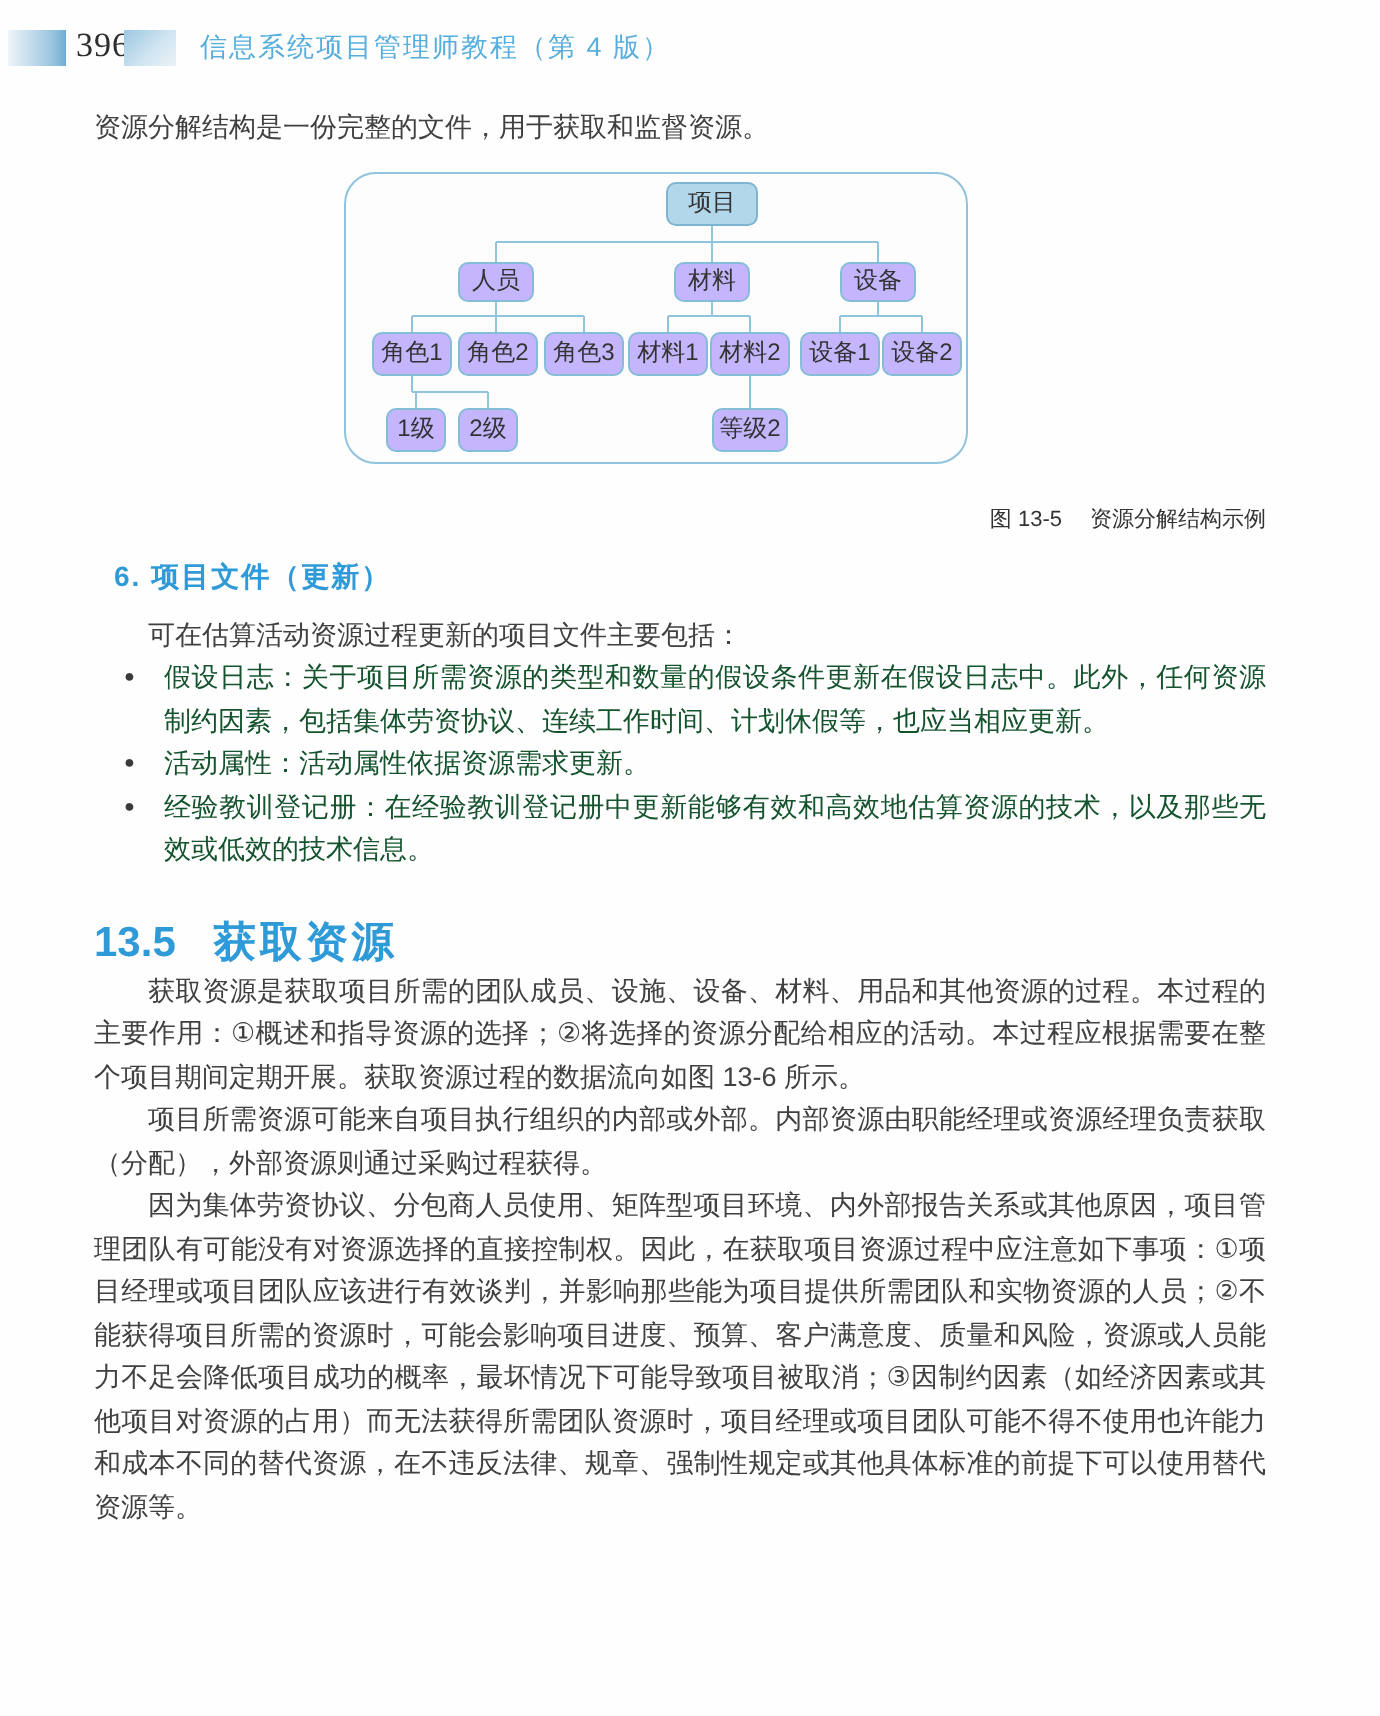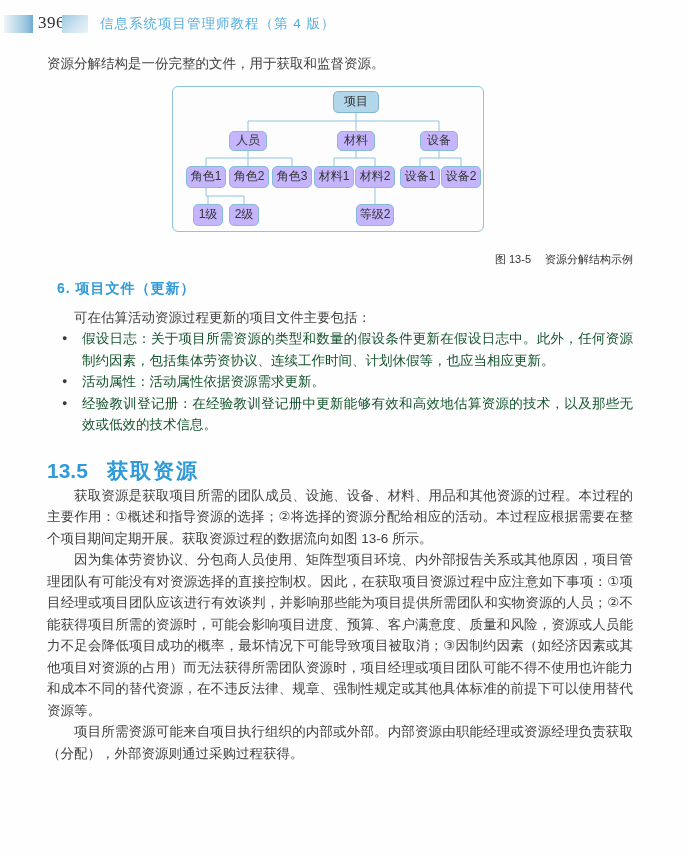--- a/index.html
+++ b/index.html
@@ -33,21 +33,21 @@
   p.body-p {
     font-size:13.5px; line-height:21.5px; text-align:justify; color:#404040;
     text-indent:2em;
   }
   p.no-indent { text-indent:0; }
   .intro { margin-top:18px; }
 
   
   .figure-frame {
     position:relative; width:312px; height:146px; margin:11px 0 0 125px;
-    border:1px solid #8fc3de; border-radius:6px; background:#fdfdfd;padding-left:24px;
+    border:1px solid #8fc3de; border-radius:16px; background:#fdfdfd;padding-left:24px;
   }
   .figure-frame svg { position:absolute; left:0; top:0; }
   .n {
     position:absolute; border:1px solid #85bcd8; border-radius:5px; background:#c4b5fd;
     display:flex; align-items:center; justify-content:center;
     font-size:12px; color:#333; white-space:nowrap;
   }
   .n.root { background:#b2d6ea; border-color:#7fb4d2; }
   .figure-caption {
     margin-top:20px; text-align:right; font-size:11px; color:#333;
@@ -139,18 +139,18 @@
       </div>
     </div>
 
     <div class="section-heading">
       <span class="sec-num">13.5</span>
       <span class="sec-title">获取资源</span>
     </div>
 
     <div class="para-group">
       <p class="body-p p1">获取资源是获取项目所需的团队成员、设施、设备、材料、用品和其他资源的过程。本过程的主要作用：①概述和指导资源的选择；②将选择的资源分配给相应的活动。本过程应根据需要在整个项目期间定期开展。获取资源过程的数据流向如图 13-6 所示。</p>
+      <p class="body-p">项目所需资源可能来自项目执行组织的内部或外部。内部资源由职能经理或资源经理负责获取（分配），外部资源则通过采购过程获得。</p>
       <p class="body-p">因为集体劳资协议、分包商人员使用、矩阵型项目环境、内外部报告关系或其他原因，项目管理团队有可能没有对资源选择的直接控制权。因此，在获取项目资源过程中应注意如下事项：①项目经理或项目团队应该进行有效谈判，并影响那些能为项目提供所需团队和实物资源的人员；②不能获得项目所需的资源时，可能会影响项目进度、预算、客户满意度、质量和风险，资源或人员能力不足会降低项目成功的概率，最坏情况下可能导致项目被取消；③因制约因素（如经济因素或其他项目对资源的占用）而无法获得所需团队资源时，项目经理或项目团队可能不得不使用也许能力和成本不同的替代资源，在不违反法律、规章、强制性规定或其他具体标准的前提下可以使用替代资源等。</p>
-      <p class="body-p">项目所需资源可能来自项目执行组织的内部或外部。内部资源由职能经理或资源经理负责获取（分配），外部资源则通过采购过程获得。</p>
     </div>
 
   </div>
 </div>
 
 </body></html>

